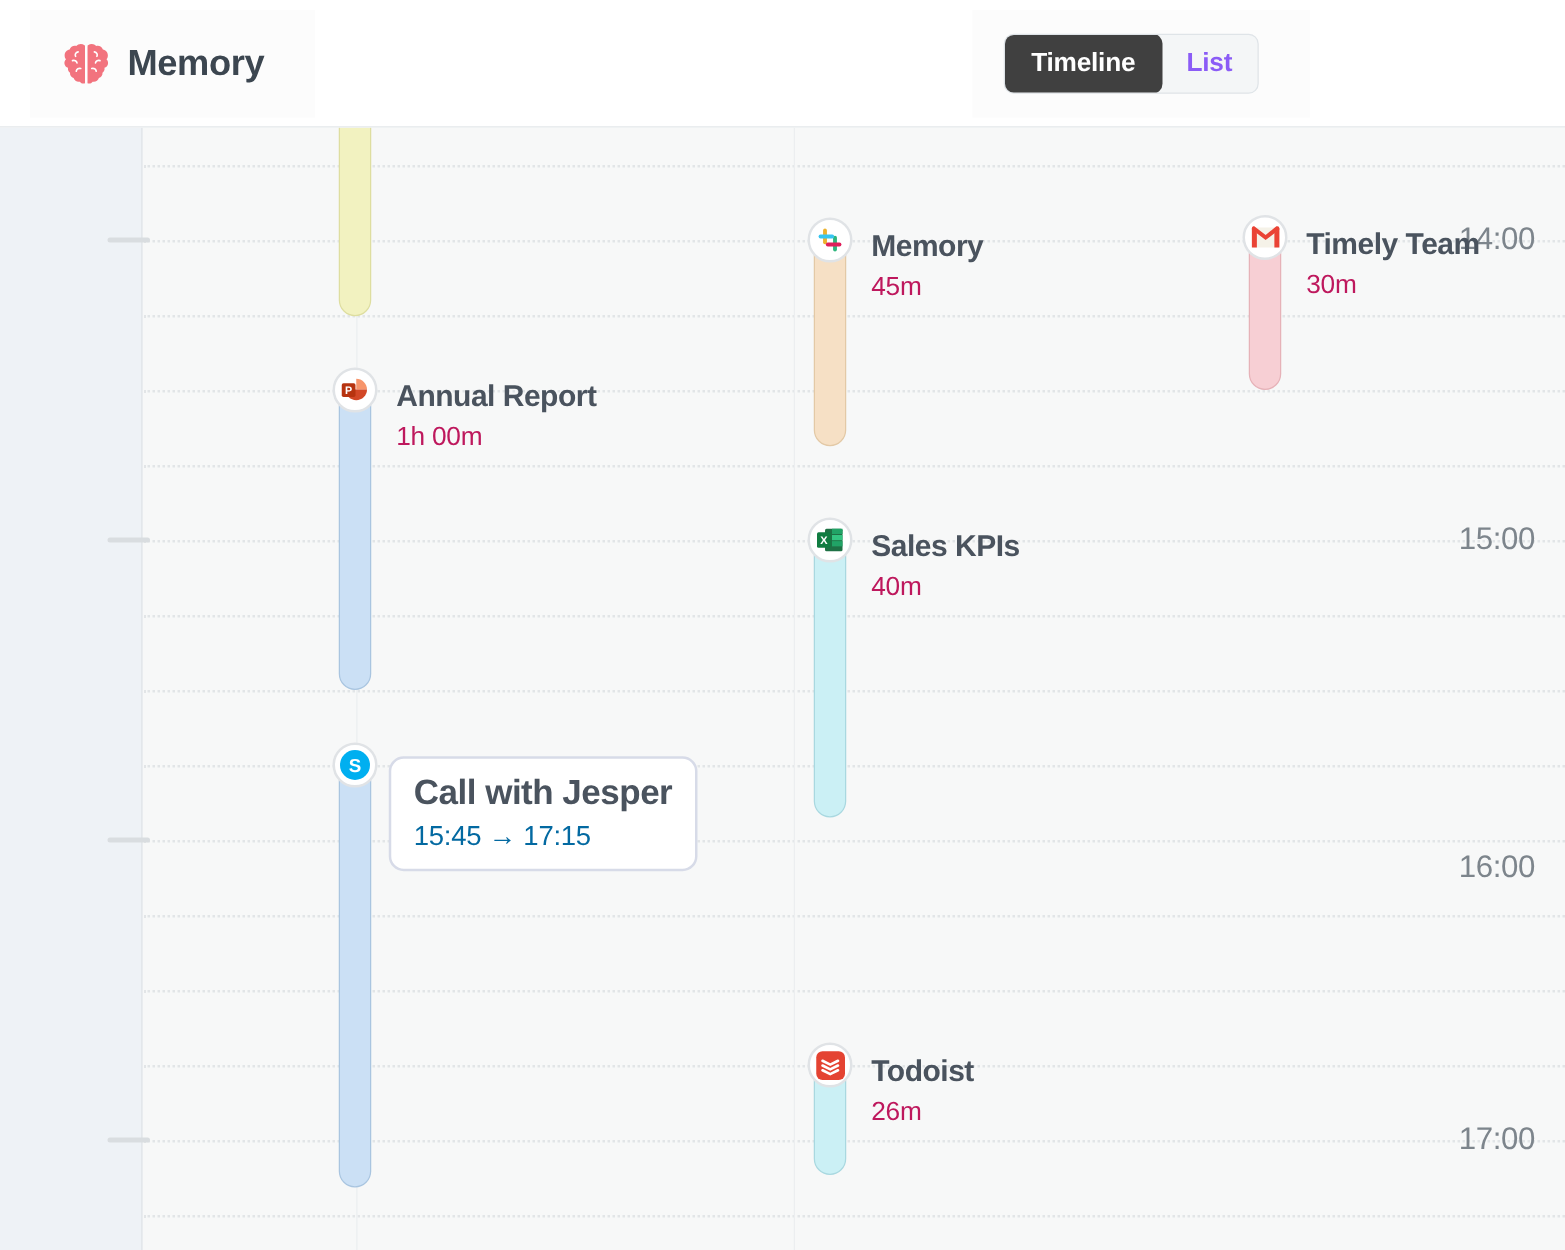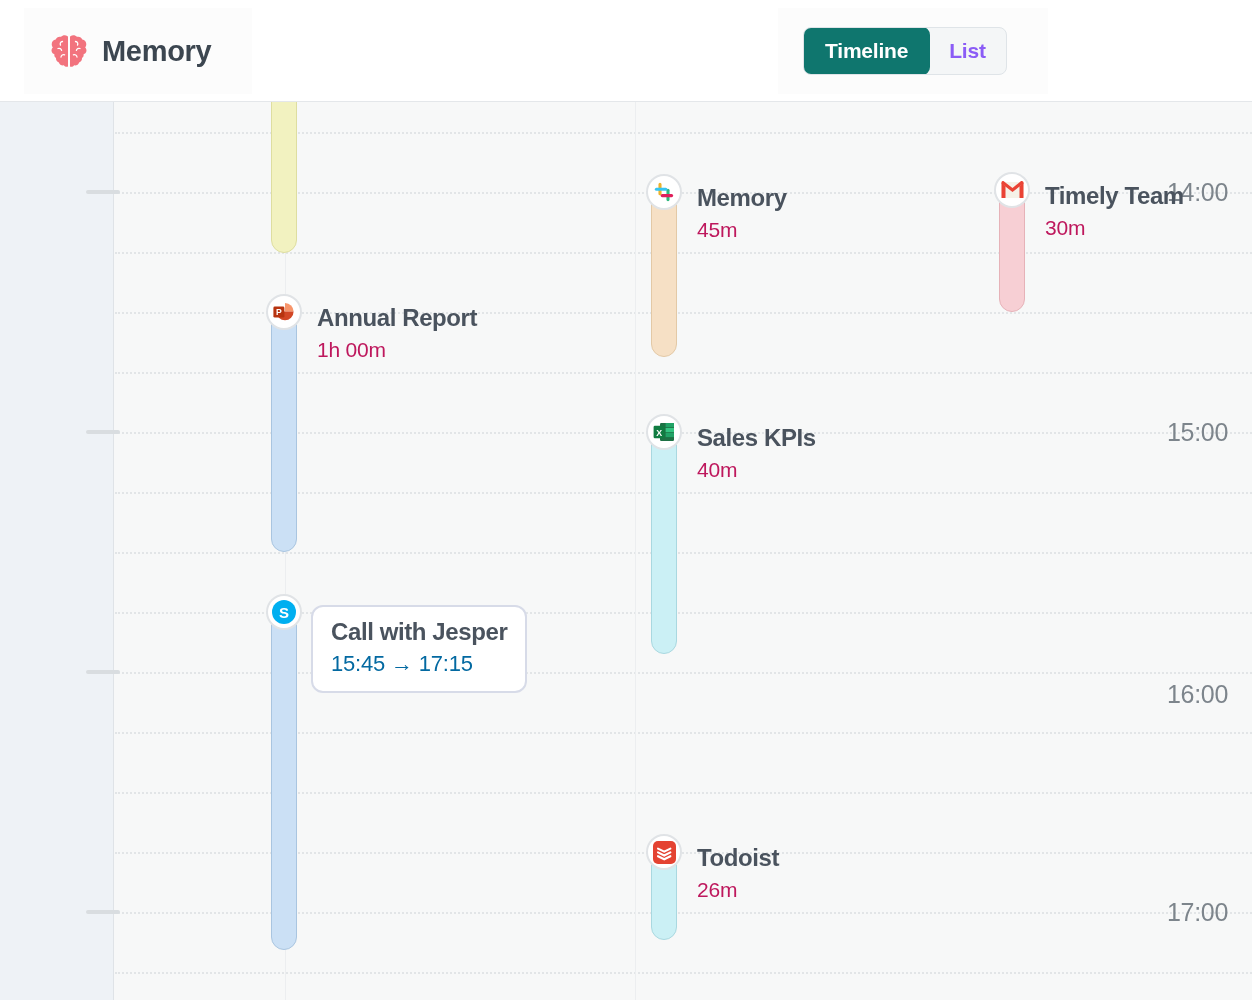--- a/index.html
+++ b/index.html
@@ -50,21 +50,21 @@
     display: flex; align-items: center; justify-content: center;
     font-size: 21px; font-weight: bold;
     padding: 0 20px;
     cursor: pointer;
     border: none;
     background: transparent;
     font-family: "Liberation Sans", sans-serif;
     letter-spacing: -0.2px;
   }
   .seg-btn.active {
-    background: #0f766e; color: #ffffff;
+    background: #404040; color: #ffffff;
     border-radius: 8px;
     margin: -1px;
     height: 48px;
     padding: 0 22px;
   }
   .seg-btn.inactive { color: #8b5cf6; }
 
   
   .board {
     position: absolute; left: 0; top: 102px;
@@ -132,21 +132,21 @@
   }
 
   .event-card {
     position: absolute; z-index: 14;
     background: #ffffff;
     border: 2px solid #d7dbe8;
     border-radius: 12px;
     padding: 12px 18px 14px 18px;
     white-space: nowrap;
   }
-  .event-card .event-title { font-size: 24px; }
+  .event-card .event-title { font-size: 28px; }
   .event-card .event-sub { font-size: 22px; color: #0369a1; }
 </style>
 </head>
 <body>
 
 <div class="header">
 
   <div class="logo-panel">
     <span class="brain-icon">
       <svg viewBox="0 0 38 34" width="38" height="34" aria-hidden="true">

